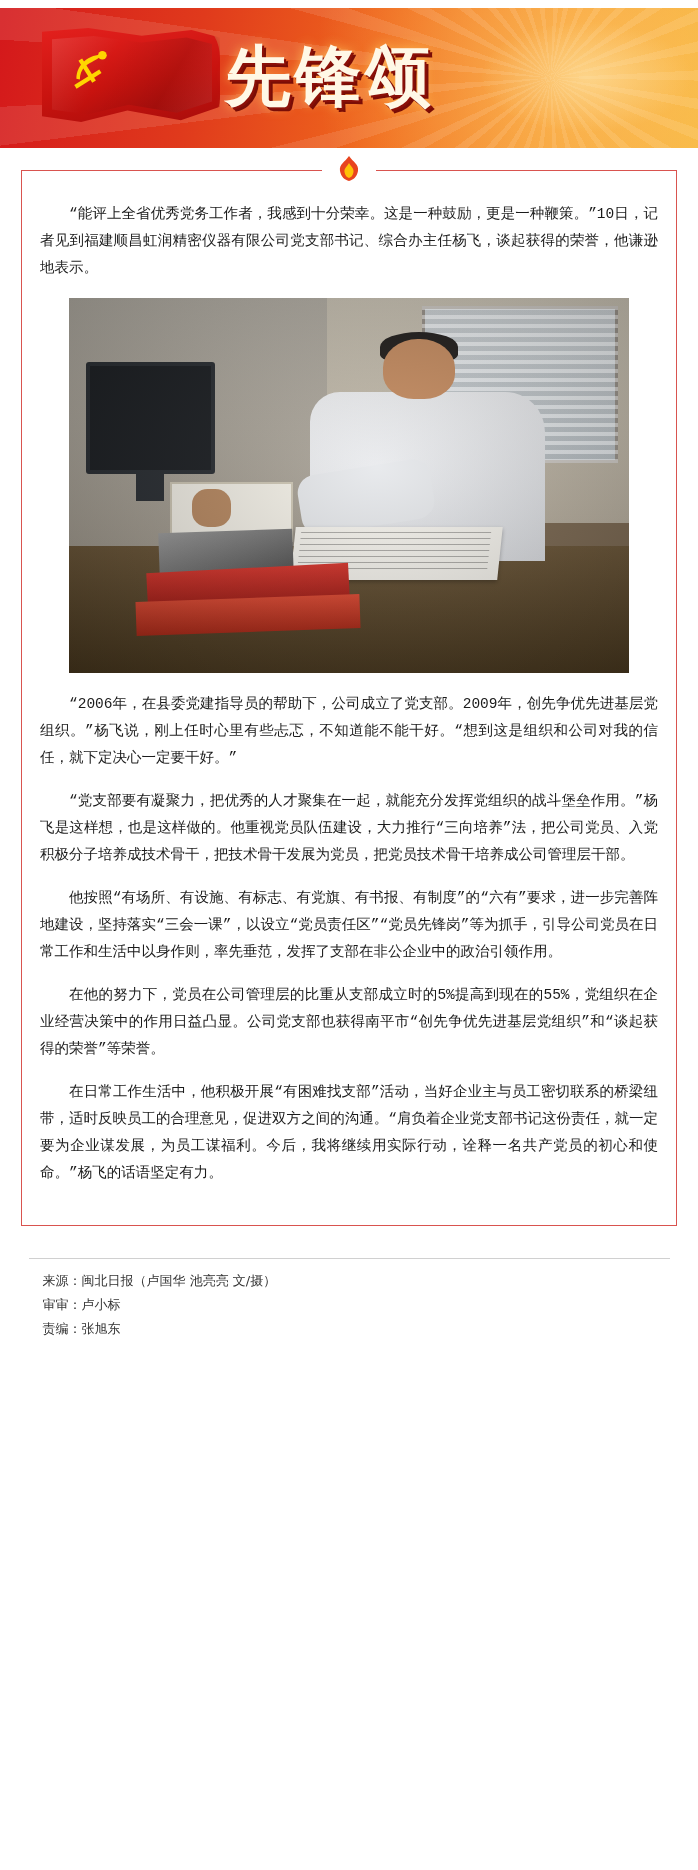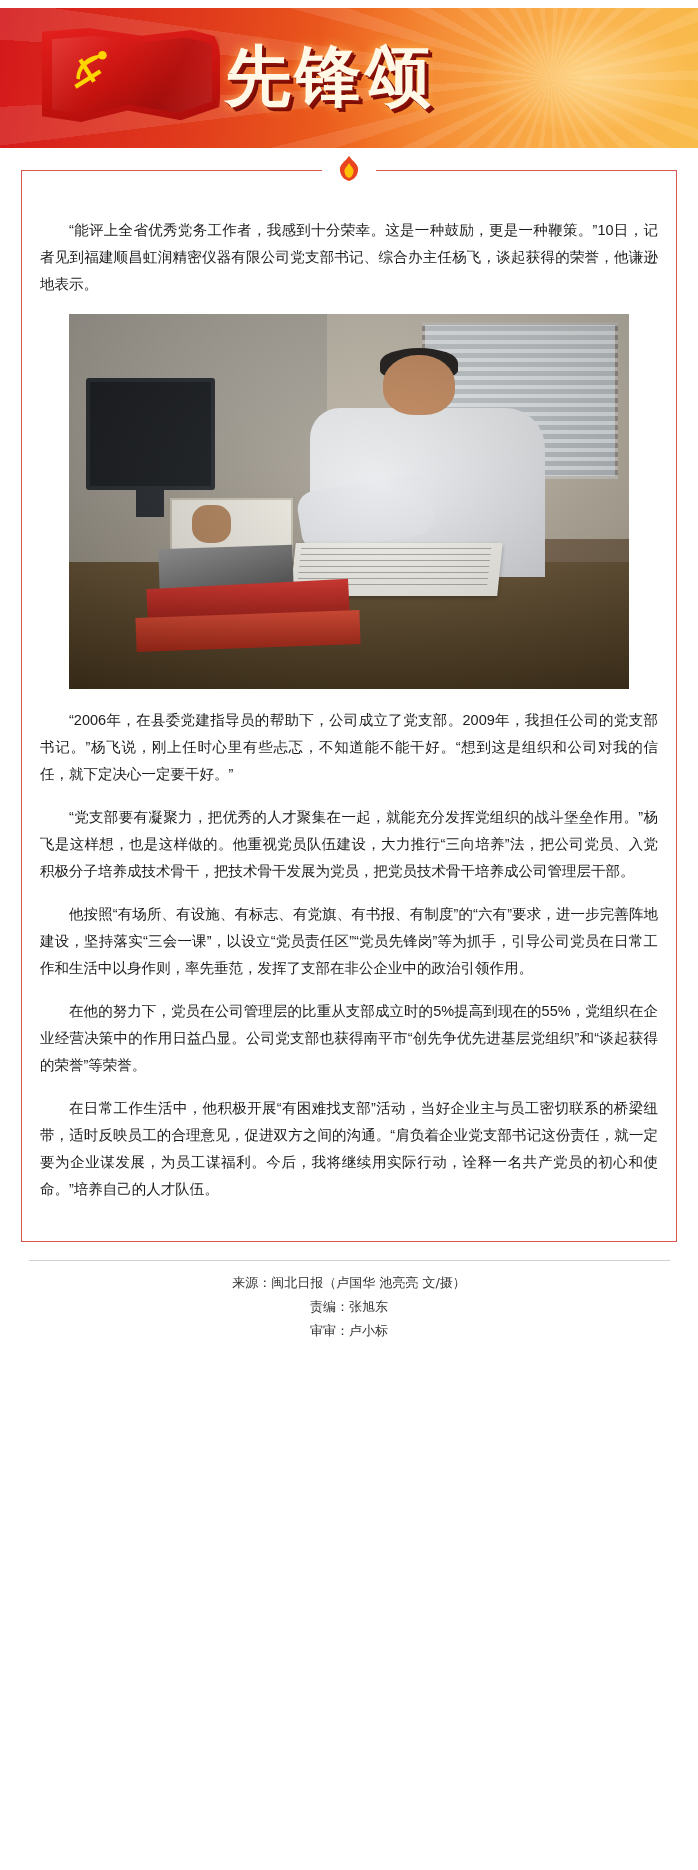--- a/index.html
+++ b/index.html
@@ -114,26 +114,26 @@
     position: absolute;
     left: 50%;
     top: -17px;
     transform: translateX(-50%);
     width: 54px;
     height: 34px;
     background: #ffffff;
     text-align: center;
   }
   p.para {
-    font-family: Liberation Sans, sans-serif;
+    font-family: Liberation Mono, monospace;
     font-size: 14.5px;
     line-height: 27px;
     color: #1b1b1b;
     text-indent: 2em;
-    margin: 16px 0 16px 0;
+    margin: 0 0 16px 0;
     text-align: justify;
   }
   .photo {
     width: 560px;
     height: 375px;
     margin: 10px auto 18px auto;
     position: relative;
     overflow: hidden;
     background: #7d6a53;
   }
@@ -230,25 +230,24 @@
     border-radius: 40%;
   }
   .ph-shadow {
     position: absolute; left: 0; top: 0; width: 100%; height: 100%;
     background: radial-gradient(ellipse at 55% 45%, rgba(255,255,255,0.06) 0%, rgba(0,0,0,0.28) 100%);
   }
 
   
   .footer {
     width: 641px;
-    margin: 18px auto 0 auto;
+    margin: 32px auto 0 auto;
     border-top: 1px solid #d0d0d0;
     padding: 10px 14px 18px 14px;
     box-sizing: border-box;
-    text-align: center;
   }
   .footer-line {
     font-family: "DejaVu Sans", "Liberation Sans", sans-serif;
     font-size: 13px;
     color: #333333;
     line-height: 24px;
   }
 </style>
 </head>
 <body>
@@ -303,26 +302,26 @@
       <div class="ph-paper"></div>
       <div class="ph-paper-lines"></div>
       <div class="ph-frame"></div>
       <div class="ph-frame-face"></div>
       <div class="ph-book-bw"></div>
       <div class="ph-book-red1"></div>
       <div class="ph-book-red2"></div>
       <div class="ph-shadow"></div>
     </div>
 
-    <p class="para">“2006年，在县委党建指导员的帮助下，公司成立了党支部。2009年，我担任公司的党支部书记。”杨飞说，刚上任时心里有些忐忑，不知道能不能干好。“想到这是组织和公司对我的信任，就下定决心一定要干好。”</p>
+    <p class="para">“2006年，在县委党建指导员的帮助下，公司成立了党支部。2009年，创先争优先进基层党组织。”杨飞说，刚上任时心里有些忐忑，不知道能不能干好。“想到这是组织和公司对我的信任，就下定决心一定要干好。”</p>
     <p class="para">“党支部要有凝聚力，把优秀的人才聚集在一起，就能充分发挥党组织的战斗堡垒作用。”杨飞是这样想，也是这样做的。他重视党员队伍建设，大力推行“三向培养”法，把公司党员、入党积极分子培养成技术骨干，把技术骨干发展为党员，把党员技术骨干培养成公司管理层干部。</p>
     <p class="para">他按照“有场所、有设施、有标志、有党旗、有书报、有制度”的“六有”要求，进一步完善阵地建设，坚持落实“三会一课”，以设立“党员责任区”“党员先锋岗”等为抓手，引导公司党员在日常工作和生活中以身作则，率先垂范，发挥了支部在非公企业中的政治引领作用。</p>
     <p class="para">在他的努力下，党员在公司管理层的比重从支部成立时的5%提高到现在的55%，党组织在企业经营决策中的作用日益凸显。公司党支部也获得南平市“创先争优先进基层党组织”和“谈起获得的荣誉”等荣誉。</p>
-    <p class="para">在日常工作生活中，他积极开展“有困难找支部”活动，当好企业主与员工密切联系的桥梁纽带，适时反映员工的合理意见，促进双方之间的沟通。“肩负着企业党支部书记这份责任，就一定要为企业谋发展，为员工谋福利。今后，我将继续用实际行动，诠释一名共产党员的初心和使命。”培养自己的人才队伍。</p>
+    <p class="para">在日常工作生活中，他积极开展“有困难找支部”活动，当好企业主与员工密切联系的桥梁纽带，适时反映员工的合理意见，促进双方之间的沟通。“肩负着企业党支部书记这份责任，就一定要为企业谋发展，为员工谋福利。今后，我将继续用实际行动，诠释一名共产党员的初心和使命。”杨飞的话语坚定有力。</p>
   </div>
 
   <div class="footer">
     <div class="footer-line">来源：闽北日报（卢国华 池亮亮 文/摄）</div>
+    <div class="footer-line">审审：卢小标</div>
     <div class="footer-line">责编：张旭东</div>
-    <div class="footer-line">审审：卢小标</div>
   </div>
 
 </div>
 
 </body></html>

